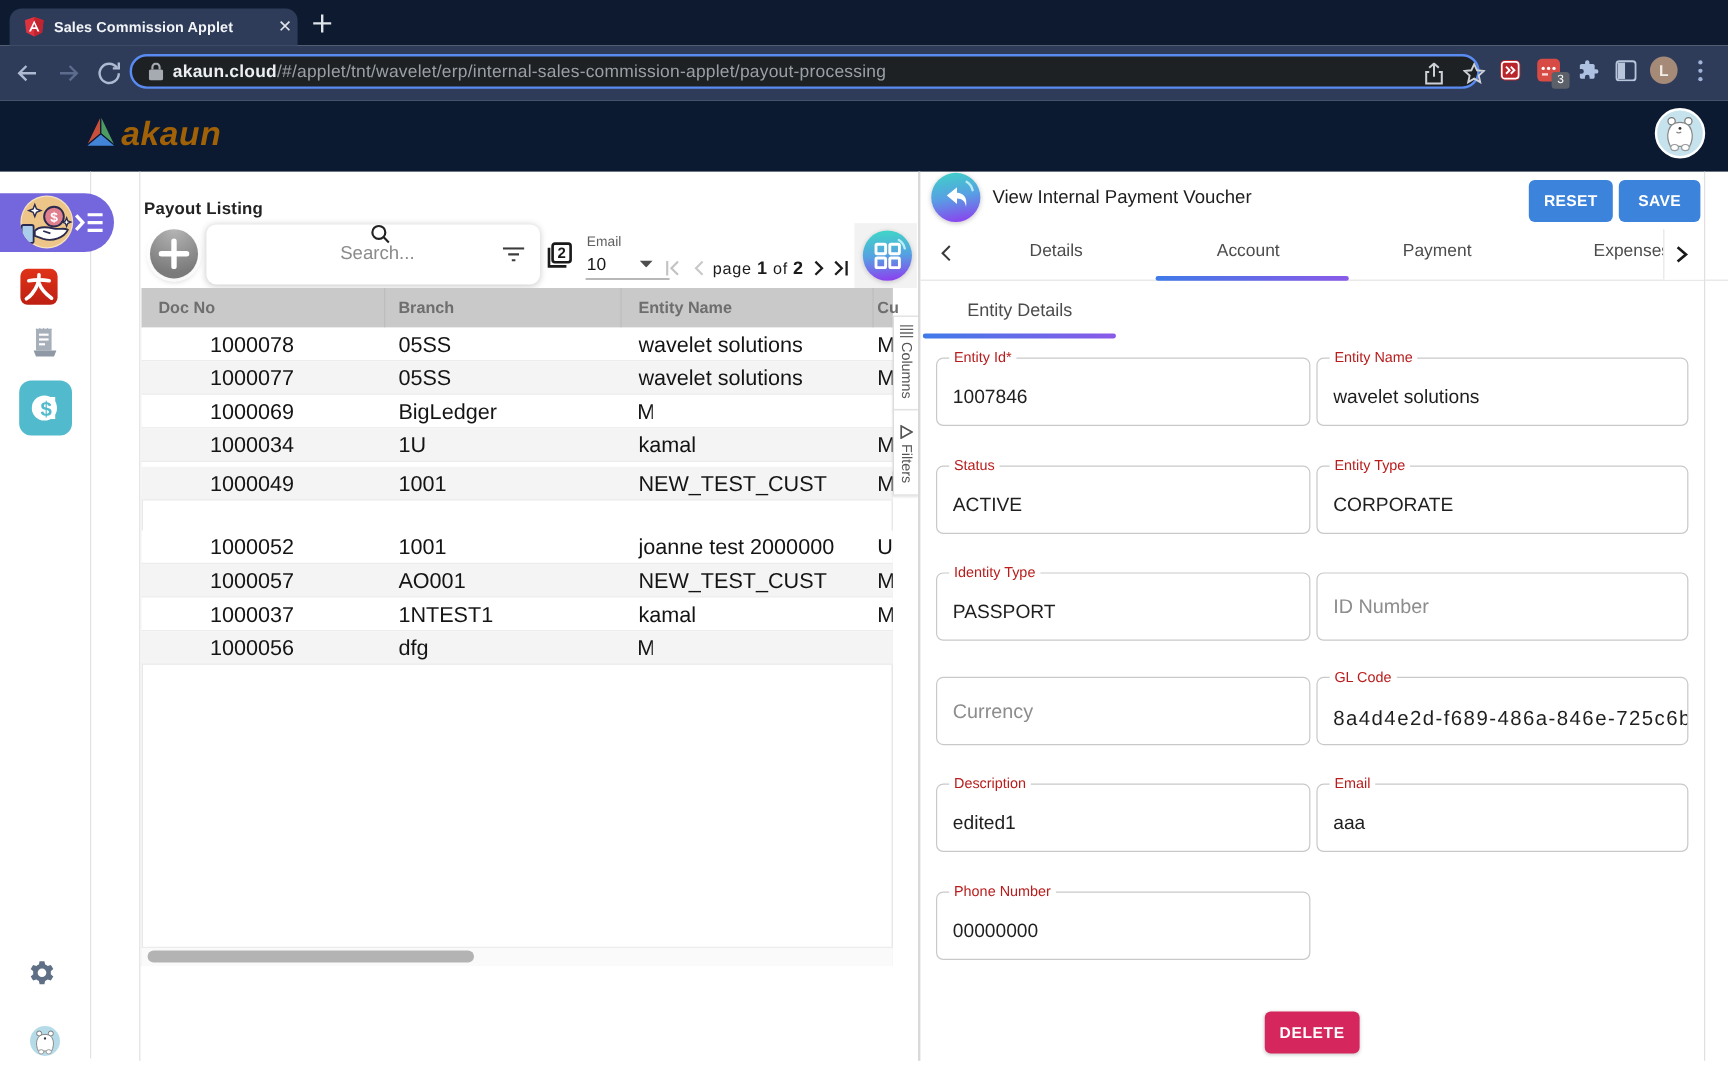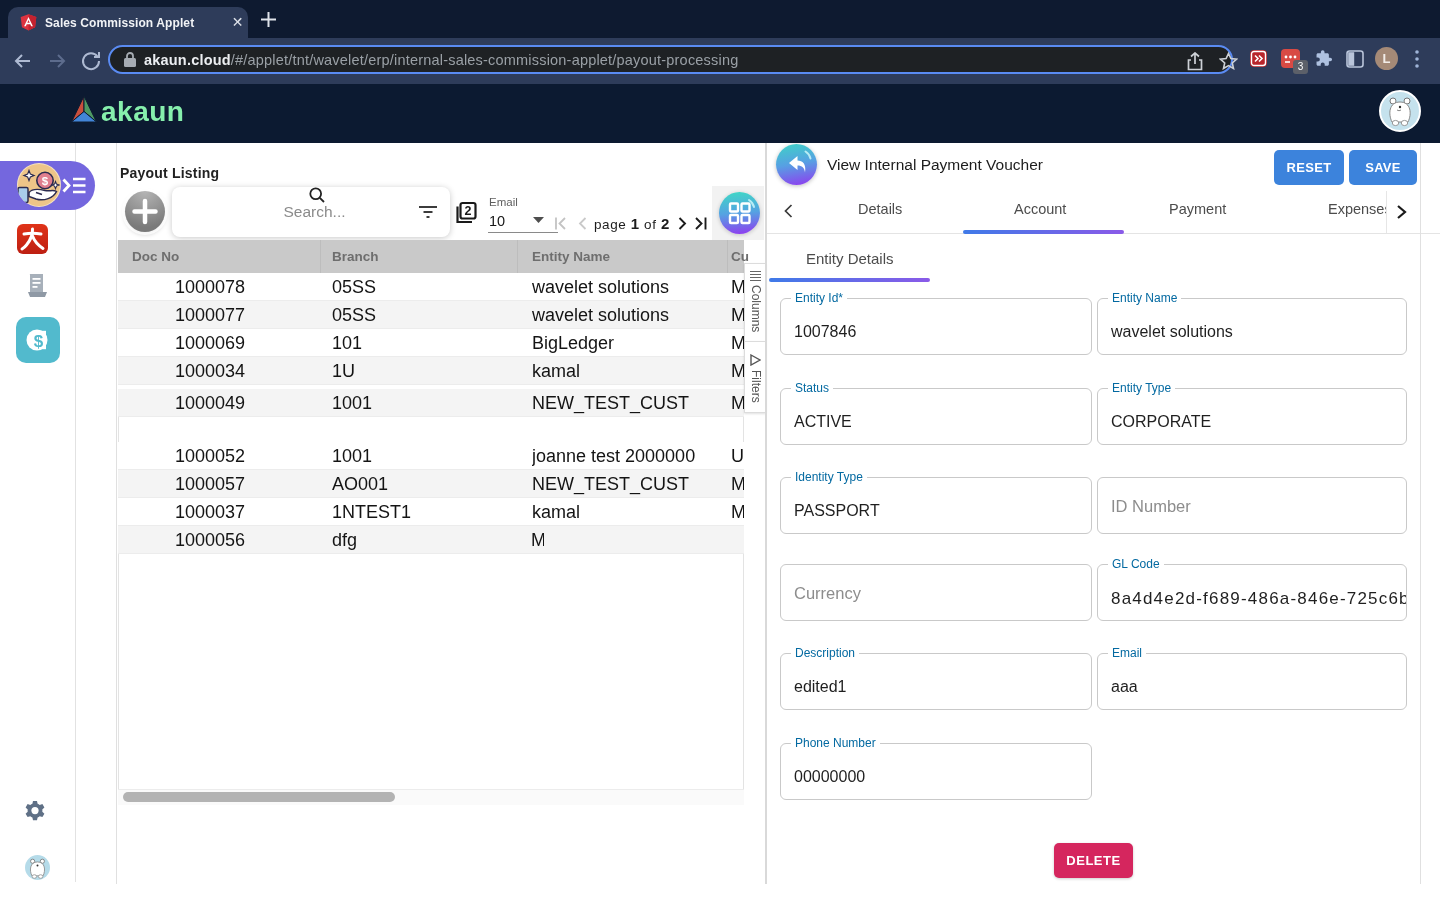--- a/index.html
+++ b/index.html
@@ -64,21 +64,21 @@
   #savebtn { left:1349px; width:68px; line-height:35px; }
 
   #tabrow { left:767px; top:190px; width:673px; height:44px; border-bottom:1px solid #e4e4e4; }
   .ptab { position:absolute; top:8px; font-size:14.5px; color:#4c4c4c; }
   #acct-underline { left:963px; top:230px; width:161px; height:4px; background:linear-gradient(90deg,#3f7ae8,#8a5ae8); border-radius:2px; }
   #subtab { left:806px; top:250px; font-size:15px; color:#4c4c4c; }
   #sub-underline { left:769px; top:278px; width:161px; height:4px; background:linear-gradient(90deg,#3f7ae8,#8a5ae8); border-radius:2px; }
 
   .field { position:absolute; border:1px solid #c9c9c9; border-radius:6px; background:#fff; }
   .field .fvalue, .field .fplace { max-width:295px; overflow:hidden; }
-  .flabel { position:absolute; top:-8px; left:10px; background:#fff; padding:0 4px; font-size:12px; color:#0369a1; white-space:nowrap; }
+  .flabel { position:absolute; top:-8px; left:10px; background:#fff; padding:0 4px; font-size:12px; color:#b91c1c; white-space:nowrap; }
   .fvalue { position:absolute; left:13px; top:24px; font-size:16px; color:#1f1f1f; white-space:nowrap; }
   .fplace { position:absolute; left:13px; top:19px; font-size:16.5px; color:#8d8d8d; }
   .colL { left:780px; width:312px; height:57px; }
   .colR { left:1097px; width:310px; height:57px; }
 
   #deletebtn { left:1054px; top:843px; width:79px; height:35px; background:#d5265e; border-radius:5px; color:#fff; font-size:13px; font-weight:700; text-align:center; line-height:35px; letter-spacing:.5px; box-shadow:0 1px 3px rgba(0,0,0,.2); }
   #rscroll { left:1420px; top:143px; width:1px; height:741px; background:#e0e0e0; }
 </style>
 </head>
 <body>
@@ -152,21 +152,21 @@
       <circle cx="4" cy="17" r="1.8" fill="#9fb4d8"></circle>
     </svg>
 </div>
 
 <div class="abs" id="appheader">
   <svg class="abs" style="left:70px; top:10px" width="28" height="30" viewBox="0 0 28 30">
     <polygon points="14,2 1.5,28 14,17.5" fill="#c94f3d" stroke="#0c1a31" stroke-width="1"></polygon>
     <polygon points="14,2 26.5,28 14,17.5" fill="#4e9a63" stroke="#0c1a31" stroke-width="1"></polygon>
     <polygon points="1.5,28 26.5,28 14,17.5" fill="#4285d8" stroke="#0c1a31" stroke-width="1"></polygon>
   </svg>
-  <div class="abs" style="left:101px; top:12px; font-size:28px; font-weight:700; color:#86efac; letter-spacing:.5px;">akaun</div>
+  <div class="abs" style="left:101px; top:12px; font-size:28px; font-weight:700; color:#a16207; letter-spacing:.5px;font-style:italic;">akaun</div>
 </div>
 <div class="abs" id="bearTop">
   <svg width="36" height="36" viewBox="0 0 36 36" style="margin:0 auto">
     <circle cx="11" cy="9" r="3" fill="#fff" stroke="#777" stroke-width="1"></circle>
     <circle cx="25" cy="9" r="3" fill="#fff" stroke="#777" stroke-width="1"></circle>
     <path d="M10 30 C6 22 7 10 18 10 C29 10 30 22 26 30 Z" fill="#fff" stroke="#888" stroke-width="1"></path>
     <ellipse cx="13.5" cy="31" rx="3.2" ry="2.6" fill="#fff" stroke="#999" stroke-width="1"></ellipse>
     <ellipse cx="22.5" cy="31" rx="3.2" ry="2.6" fill="#fff" stroke="#999" stroke-width="1"></ellipse>
     <circle cx="18" cy="15" r="1.2" fill="#333"></circle>
     <path d="M15 18 q2 1.5 4 0" stroke="#888" stroke-width="1" fill="none"></path>
@@ -303,21 +303,20 @@
     <div class="abs trow" style="top:301.1px; background:#f4f4f4; border-bottom:1px solid #ececec;">
       <div class="tcell" style="width:127px; text-align:right;">1000077</div>
       <div class="tcell" style="width:87px;"></div>
       <div class="tcell" style="width:200px;">05SS</div>
       <div class="tcell" style="width:196px;">wavelet solutions</div>
       <div class="tcell" style="width:16px; padding-left:3px;">MY</div>
     </div>
     <div class="abs trow" style="top:329.2px; background:#ffffff; border-bottom:1px solid #ececec;">
       <div class="tcell" style="width:127px; text-align:right;">1000069</div>
       <div class="tcell" style="width:87px;"></div>
-      <div class="tcell" style="width:200px;">101</div>
       <div class="tcell" style="width:196px;">BigLedger</div>
       <div class="tcell" style="width:16px; padding-left:3px;">MY</div>
     </div>
     <div class="abs trow" style="top:357.3px; background:#f4f4f4; border-bottom:1px solid #ececec;">
       <div class="tcell" style="width:127px; text-align:right;">1000034</div>
       <div class="tcell" style="width:87px;"></div>
       <div class="tcell" style="width:200px;">1U</div>
       <div class="tcell" style="width:196px;">kamal</div>
       <div class="tcell" style="width:16px; padding-left:3px;">MY</div>
     </div>

